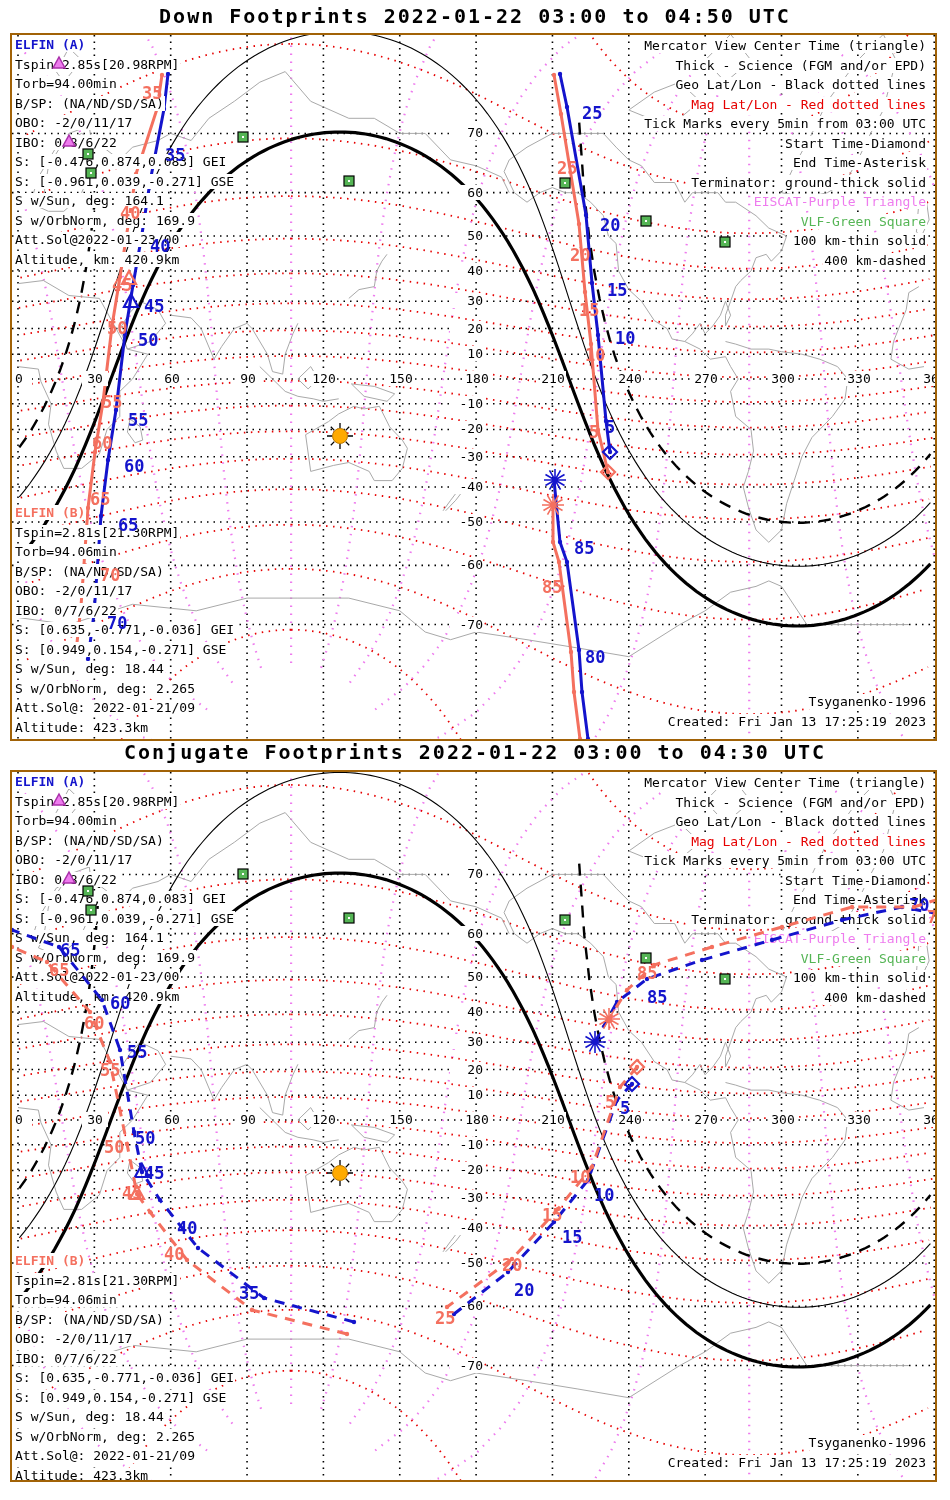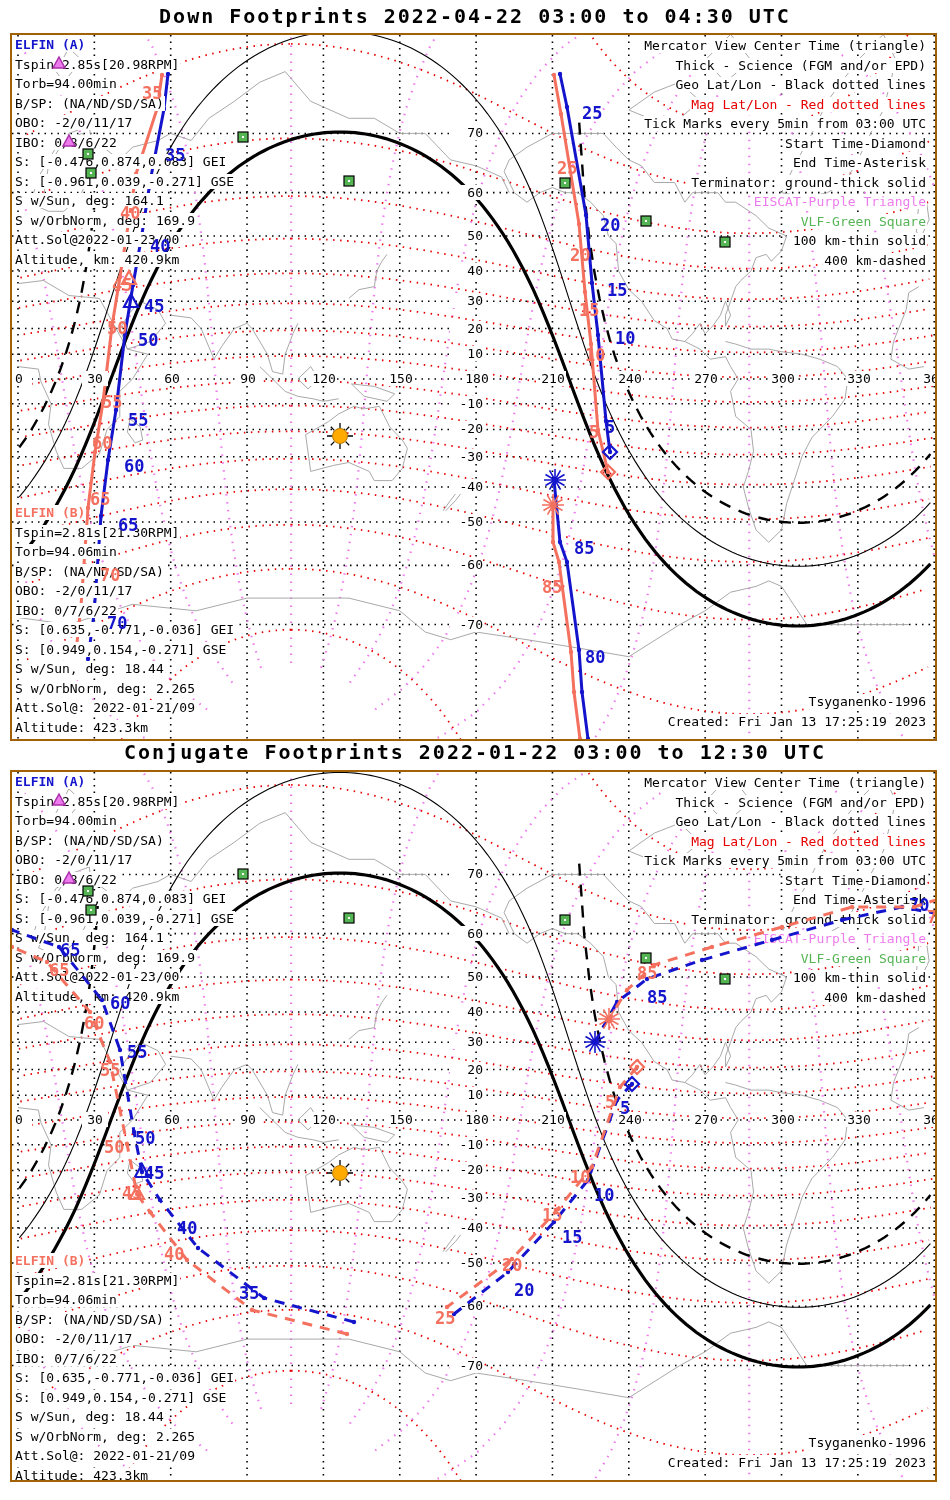--- a/index.html
+++ b/index.html
@@ -9,22 +9,22 @@
   .panel{position:absolute;left:10px;width:923px;border:2px solid #a16207;background:#fff;overflow:hidden;}
   .lyr{position:absolute;left:0;top:0;}
   .txt{position:absolute;white-space:pre;font:13px "DejaVu Sans Mono",monospace;
     background:#fff;color:#000;padding:0 1px;}
   .hdr{font-weight:bold;}
   .glbl{position:absolute;font:13px "DejaVu Sans Mono",monospace;background:#fff;color:#000;}
 </style>
 </head>
 <body>
 
-<div class="fig-title" style="top:4px">Down Footprints 2022-04-22 03:00 to 04:30 UTC</div>
-<div class="fig-title" style="top:740px">Conjugate Footprints 2022-01-22 03:00 to 12:30 UTC</div>
+<div class="fig-title" style="top:4px">Down Footprints 2022-01-22 03:00 to 04:50 UTC</div>
+<div class="fig-title" style="top:740px">Conjugate Footprints 2022-01-22 03:00 to 04:30 UTC</div>
 
 <div id="panel-down" class="panel" style="top: 33px; height: 704px;">
     <svg width="923" height="704" class="lyr" style="z-index:1">
       <clipPath id="clip0">
         <rect x="0" y="0" width="923" height="704"></rect>
       </clipPath>
       <g clip-path="url(#clip0)">
         <line x1="0" y1="589.5612455176486" x2="923" y2="589.5612455176486" stroke="#000000" stroke-width="1.6" stroke-dasharray="1.5 5"></line>
         <line x1="0" y1="530.3495424148615" x2="923" y2="530.3495424148615" stroke="#000000" stroke-width="1.6" stroke-dasharray="1.5 5"></line>
         <line x1="0" y1="487.0116711986475" x2="923" y2="487.0116711986475" stroke="#000000" stroke-width="1.6" stroke-dasharray="1.5 5"></line>

